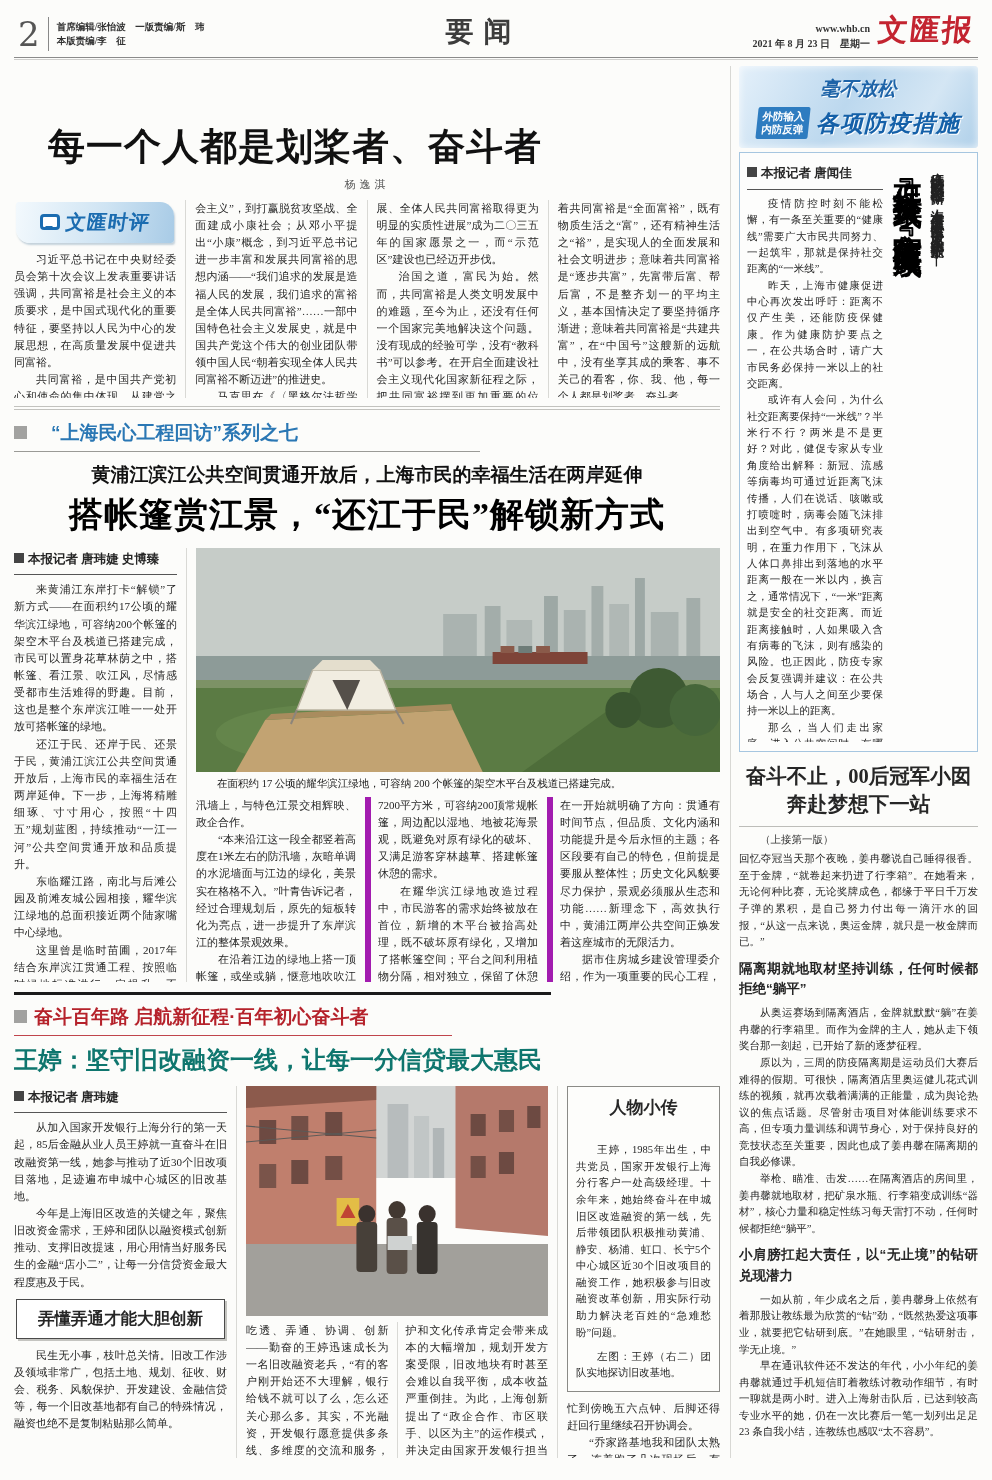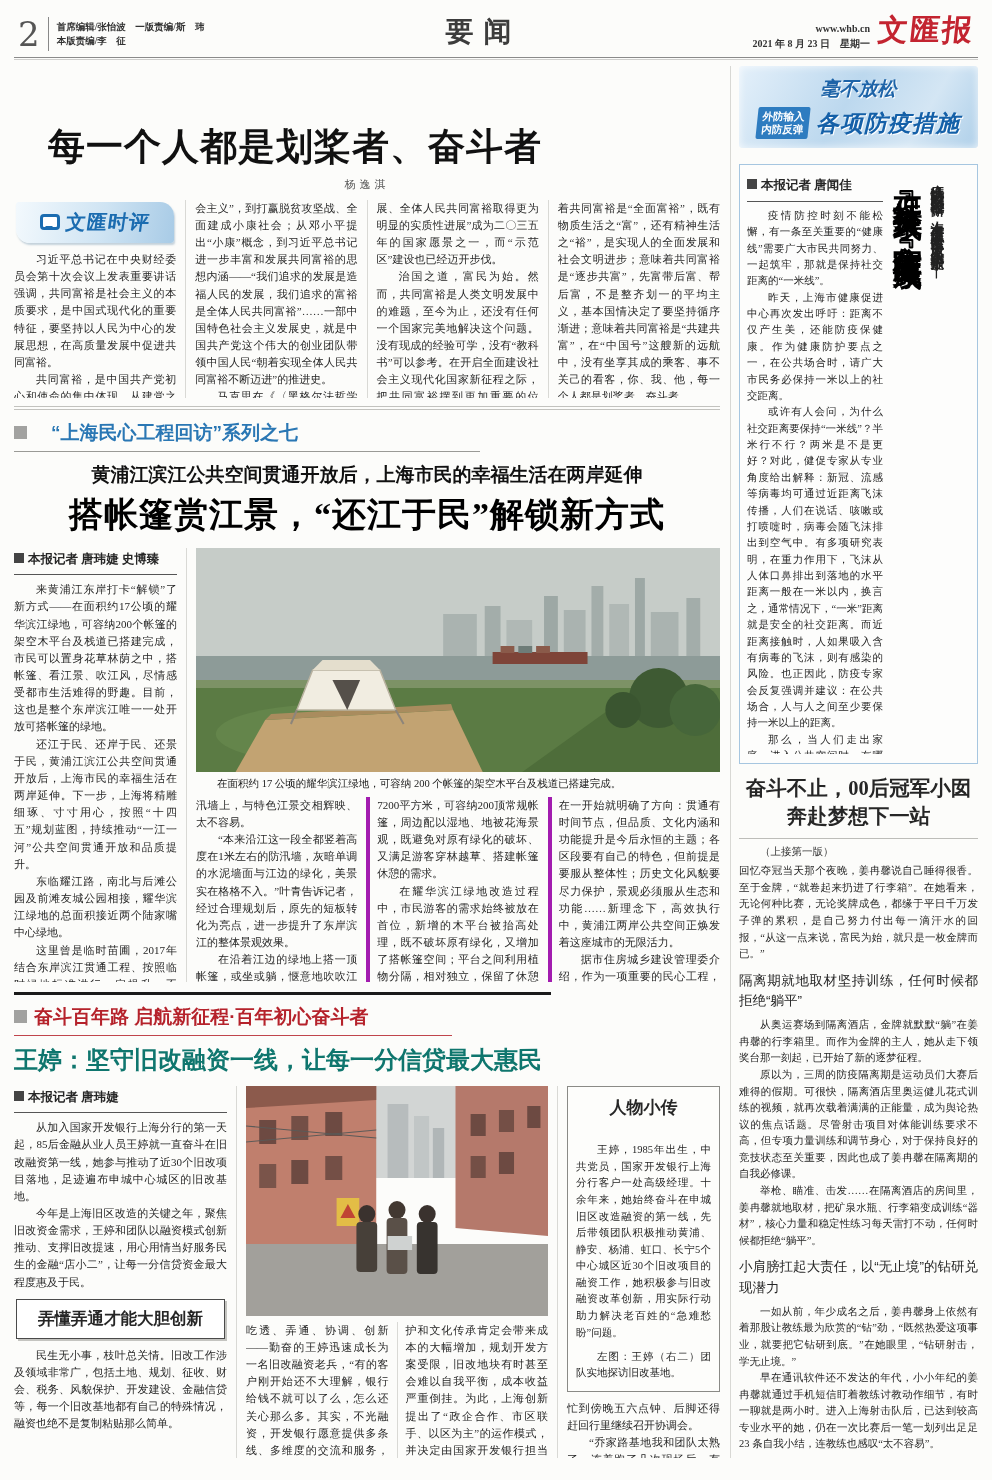--- a/index.html
+++ b/index.html
@@ -45,21 +45,21 @@
   .kicker-blue span.kt { color:#2a77b4; font-weight:bold; font-size:19px; font-family:"Liberation Sans",sans-serif; }
   .r-subtitle { text-align:center; font-weight:bold; font-size:19px; margin:10px 0 4px; color:#111; }
   .r-headline { text-align:center; font-weight:bold; font-size:34px; letter-spacing:1px; color:#000; margin:2px 0 10px; }
   .r-body { display:flex; height:434px; overflow:hidden; }
   .r-col1 { width:172px; flex:0 0 auto; padding-right:9px; font-size:11px; line-height:1.56; text-align:justify; overflow:hidden; }
   .r-wrap { flex:1; border-left:1px solid #d9d9d5; padding-left:9px; display:flex; flex-direction:column; }
   .photo { display:block; width:100%; }
   .photo-cap { font-size:10.5px; color:#222; padding:5px 2px 6px 2em; }
   .r-subcols { display:flex; flex:1; overflow:hidden; }
   .r-subcol { flex:1; padding:0 9px; font-size:11px; line-height:1.56; text-align:justify; overflow:hidden; }
-  .r-subcol + .r-subcol { border-left:4px solid #a21caf;padding-left:7px; }
+  .r-subcol + .r-subcol { border-left:6px solid #a21caf;padding-left:7px; }
   .r-subcol:first-child { padding-left:0; } .r-subcol:last-child { padding-right:0; }
   .byline { font-weight:bold; font-size:12.5px; border-bottom:1px solid #555; padding:2px 0 5px; margin-bottom:6px; }
   .byline .sq2 { display:inline-block; width:10px; height:10px; background:#444; margin-right:4px; }
 
   
   .black-bar { height:3px; background:#1a1a1a; width:76%; margin:10px 0 6px; }
   .kicker-red { display:flex; align-items:center; gap:7px; padding:3px 0 5px; border-bottom:1.5px solid #c0454c; width:62%; }
   .kicker-red span.kt { color:#b5222b; font-weight:bold; font-size:19px; font-family:Liberation Sans, sans-serif; }
   .w-headline { font-weight:bold; font-size:24px; color:#0f766e; margin:8px 0 10px; letter-spacing:0px; }
   .w-body { display:flex; height:372px; overflow:hidden; }
@@ -70,39 +70,39 @@
   .w-midcol:first-child { padding-right:8px; border-right:1px solid #d9d9d5; }
   .w-midcol:last-child { padding-left:8px; }
   .w-col4 { flex:1; padding-left:9px; font-size:11px; line-height:1.56; text-align:justify; overflow:hidden; }
   .subhead-box { border:1px solid #4a4a4a; box-shadow:2px 2px 0 #c4c4c0; background:#fff; text-align:center; font-weight:bold; font-size:16.5px; padding:6px 2px; margin:8px 2px; }
   .profile-box { border:1px solid #8a8a86; padding:8px 8px 10px; margin-bottom:8px; background:#fdfdfb; }
   .profile-title { text-align:center; font-weight:bold; font-size:17px; font-family:"Liberation Sans",sans-serif; margin-bottom:21px; }
   .profile-text { font-size:10.5px; line-height:1.58; text-align:justify; text-indent:2em; }
   .profile-cap { font-size:10.5px; line-height:1.5; margin-top:8px; text-indent:2em; }
 
   
-  .banner { background:linear-gradient(120deg,#e4f0fa 0%,#bcd8ee 45%,#d4e6f4 75%,#aecfe9 100%); border-radius:4px; padding:10px 8px 9px; margin-bottom:16px; box-shadow:inset 0 0 8px rgba(255,255,255,.8); }
+  .banner { background:linear-gradient(120deg,#e4f0fa 0%,#bcd8ee 45%,#d4e6f4 75%,#aecfe9 100%); border-radius:4px; padding:10px 8px 9px; margin-bottom:4px; box-shadow:inset 0 0 8px rgba(255,255,255,.8); }
   .b-line1 { display:flex; align-items:baseline; gap:7px; justify-content:center; }
   .b-s1 { font-family:"Liberation Sans",sans-serif; font-weight:bold; font-style:italic; font-size:19px; color:#1e64a8; text-shadow:1px 1px 0 #fff; }
   .b-s2 { font-family:"Liberation Sans",sans-serif; font-weight:bold; font-style:italic; font-size:24px; color:#1460a8; text-shadow:1px 1px 0 #fff; letter-spacing:1px; }
   .b-line2 { display:flex; align-items:center; gap:7px; margin-top:5px; justify-content:center; }
   .b-badge { background:#2e7cc0; color:#fff; font-family:"Liberation Sans",sans-serif; font-weight:bold; font-size:10.5px; line-height:1.25; padding:3px 5px; border-radius:2px; transform:skewX(-6deg); text-align:center; }
   .b-badge span { display:block; }
   .b-s3 { font-family:"Liberation Sans",sans-serif; font-weight:bold; font-style:italic; font-size:23px; color:#1460a8; text-shadow:1px 1px 0 #fff; letter-spacing:1px; }
 
   .distance-box { border:1px solid #a6c6e0; display:flex; padding:9px 7px; height:600px; overflow:hidden; background:#fdfdfc; }
   .d-text { width:136px; flex:0 0 auto; font-size:10.5px; line-height:1.56; text-align:justify; overflow:hidden; }
   .d-head { writing-mode:vertical-rl; font-weight:bold; font-size:29px; line-height:1.1; letter-spacing:2px; color:#000; margin-left:8px; flex:0 0 auto; }
   .d-sub { writing-mode:vertical-rl; font-weight:bold; font-size:13.5px; letter-spacing:2px; color:#222; margin-left:5px; flex:0 0 auto; font-family:"Liberation Sans",sans-serif; }
 
   .champ { margin-top:10px; }
   .champ-headline { font-weight:bold; font-size:20.5px; text-align:center; letter-spacing:0; border-bottom:1px solid #bdbdb9; padding-bottom:8px; margin-bottom:6px; }
   .champ-cont { font-size:10.5px; margin:2px 0 4px; text-indent:2em; color:#333; }
   .champ-body { font-size:10.5px; line-height:1.58; text-align:justify; overflow:hidden; height:594px; }
-  .champ-sub { font-weight:normal; font-size:13.5px; font-family:"Liberation Sans",sans-serif; margin:8px 0 6px; line-height:1.5; }
+  .champ-sub { font-weight:bold; font-size:13.5px; font-family:"Liberation Sans",sans-serif; margin:8px 0 6px; line-height:1.5; }
 </style>
 </head>
 <body>
 
 <div class="page">
 
   <div class="hdr">
     <div class="hdr-left">
       <div class="pagenum">2</div>
       <div class="hdr-div"></div>
@@ -211,21 +211,21 @@
               <polygon points="118,122 186,122 202,162 102,162" fill="#f1ede1" stroke="#b9b2a0" stroke-width="1.5"></polygon>
               <polygon points="118,122 186,122 176,112 128,112" fill="#e4decd"></polygon>
               <polygon points="138,132 166,132 153,162" fill="#55504a"></polygon>
               <line x1="102" y1="162" x2="96" y2="176" stroke="#8d857a" stroke-width="2"></line>
               <line x1="202" y1="162" x2="210" y2="176" stroke="#8d857a" stroke-width="2"></line>
             </svg>
             <div class="photo-cap">在面积约 17 公顷的耀华滨江绿地，可容纳 200 个帐篷的架空木平台及栈道已搭建完成。</div>
             <div class="r-subcols">
               <div class="r-subcol">
                   <div>
-                    <p class="para cont">汛墙上，与特色江景交相辉映、太不容易。</p>
+                    <p class="para cont">汛墙上，与特色江景交相辉映、政企合作。</p>
                     <p class="para">“本来沿江这一段全都竖着高度在1米左右的防汛墙，灰暗单调的水泥墙面与江边的绿化，美景实在格格不入。”叶青告诉记者，经过合理规划后，原先的短板转化为亮点，进一步提升了东岸滨江的整体景观效果。</p>
                     <p class="para">在沿着江边的绿地上搭一顶帐篷，或坐或躺，惬意地吹吹江风、欣赏江景——很多市民都有这样的心愿，以往因可能损坏绿化而很难遂愿。现在，整个耀华滨江绿地利用穿行的木栈道补充步行体系，用木平台拓展、提供搭帐篷的场地，增强了游赏体验。目前，这里新增的架空木平台及栈道面积约</p>
                   </div>
                 </div>
               <div class="r-subcol">
                   <div>
                     <p class="para cont">7200平方米，可容纳200顶常规帐篷，周边配以湿地、地被花海景观，既避免对原有绿化的破坏、又满足游客穿林越草、搭建帐篷休憩的需求。</p>
                     <p class="para">在耀华滨江绿地改造过程中，市民游客的需求始终被放在首位，新增的木平台被抬高处理，既不破坏原有绿化，又增加了搭帐篷空间；平台之间利用植物分隔，相对独立，保留了休憩的私密性；部分地面还新增迷宫、跳房子等游乐彩绘，独具童心童趣。</p>
                   </div>
                 </div>
@@ -348,21 +348,21 @@
         </div>
         <div class="d-head">保持社交『一米线』，守住防疫『健康线』</div>
         <div class="d-sub">疫情防控时刻不能松懈，上海市健促中心向市民再次发出个人防护提示——</div>
       </div>
 
       <div class="champ">
         <h3 class="champ-headline">奋斗不止，00后冠军小囡奔赴梦想下一站</h3>
         <div class="champ-cont">（上接第一版）</div>
         <div class="champ-body">
           <div>
-              <p class="para cont">回忆夺冠当天那个夜晚，姜冉馨说自己睡得很香。至于金牌，“就卷起来扔进了行李箱”。在她看来，无论何种比赛，无论奖牌成色，都缘于平日千万发子弹的累积，是自己努力付出每一滴汗水的回报，“从这一点来说，富民为始，就只是一枚金牌而已。”</p>
+              <p class="para cont">回忆夺冠当天那个夜晚，姜冉馨说自己睡得很香。至于金牌，“就卷起来扔进了行李箱”。在她看来，无论何种比赛，无论奖牌成色，都缘于平日千万发子弹的累积，是自己努力付出每一滴汗水的回报，“从这一点来说，奥运金牌，就只是一枚金牌而已。”</p>
             </div>
           <div class="champ-sub">隔离期就地取材坚持训练，任何时候都拒绝“躺平”</div>
           <div>
               <p class="para">从奥运赛场到隔离酒店，金牌就默默“躺”在姜冉馨的行李箱里。而作为金牌的主人，她从走下领奖台那一刻起，已开始了新的逐梦征程。</p>
               <p class="para">原以为，三周的防疫隔离期是运动员们大赛后难得的假期。可很快，隔离酒店里奥运健儿花式训练的视频，就再次载着满满的正能量，成为舆论热议的焦点话题。尽管射击项目对体能训练要求不高，但专项力量训练和调节身心，对于保持良好的竞技状态至关重要，因此也成了姜冉馨在隔离期的自我必修课。</p>
               <p class="para">举枪、瞄准、击发……在隔离酒店的房间里，姜冉馨就地取材，把矿泉水瓶、行李箱变成训练“器材”，核心力量和稳定性练习每天雷打不动，任何时候都拒绝“躺平”。</p>
             </div>
           <div class="champ-sub">小肩膀扛起大责任，以“无止境”的钻研兑现潜力</div>
           <div>
               <p class="para">一如从前，年少成名之后，姜冉馨身上依然有着那股让教练最为欣赏的“钻”劲，“既然热爱这项事业，就要把它钻研到底。”在她眼里，“钻研射击，学无止境。”</p>

